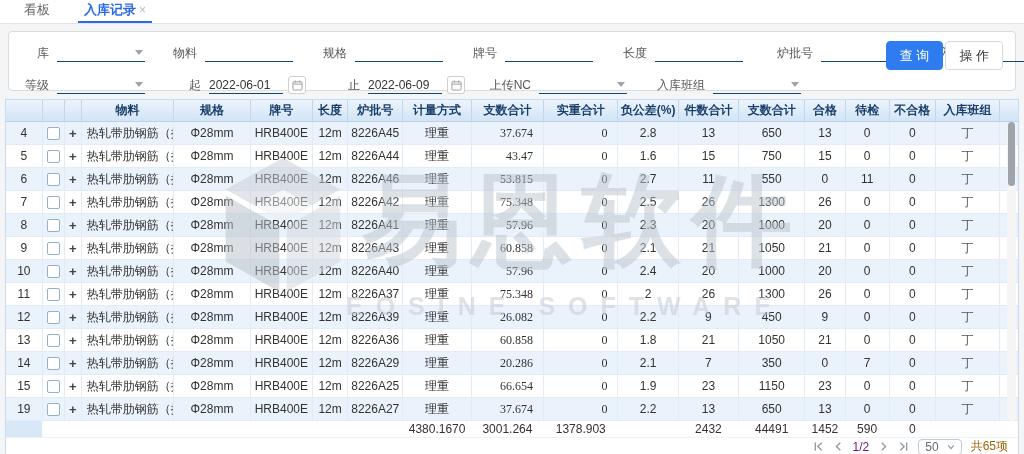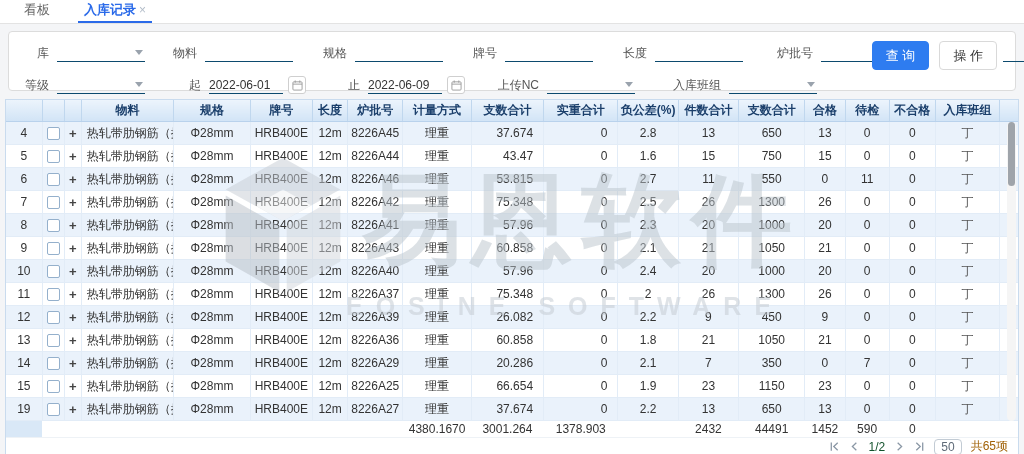--- a/index.html
+++ b/index.html
@@ -16,59 +16,59 @@
   .field{display:flex;align-items:center;}
   .flabel{font-size:12px;color:#555;text-align:right;white-space:nowrap;margin-right:8px;}
   .w1{width:26px}.w2{width:30px}.w3{width:46px}.w4{width:58px}
   .ctrl{position:relative;width:88px;height:17px;border-bottom:1px solid #0c4a6e;display:flex;align-items:center;}
   .ctrl.small{width:74px}
   .caret{position:absolute;right:2px;top:6px;width:0;height:0;border-left:4px solid transparent;
     border-right:4px solid transparent;border-top:5px solid #9aa3ad;}
   .dtext{font-size:12px;color:#333;font-weight:normal;font-style:normal;}
   .calbtn{width:18px;height:18px;border:1px solid #cfcfcf;border-radius:3px;margin-left:5px;
     display:flex;align-items:center;justify-content:center;background:#fff;box-sizing:border-box;}
-  .m0{margin-left:0}.m1{margin-left:22px}.m2{margin-left:24px}.m3{margin-left:26px}.m4{margin-left:28px}
-  .panel-buttons{position:absolute;right:18px;top:9px;display:flex;gap:10px;}
+  .m0{margin-left:0}.m1{margin-left:22px}.m2{margin-left:24px}.m3{margin-left:26px}.m4{margin-left:20px}
+  .panel-buttons{position:absolute;right:12px;top:9px;display:flex;gap:2px;}
   .btn{height:27px;padding:0 13px;border-radius:4px;font-size:13px;display:flex;align-items:center;cursor:pointer;white-space:nowrap;}
   .btn.primary{background:#2e7cf0;color:#fff;border:1px solid #2e7cf0;}
   .btn.plain{background:#fff;color:#333;border:1px solid #d9d9d9;}
   
   .tablewrap{position:relative;margin:8px 5px 0;background:#fff;border:1px solid #c9dbee;box-sizing:border-box;}
   table{border-collapse:collapse;table-layout:fixed;width:100%;}
   thead th{background:linear-gradient(#ecf4fc,#d2e4f6);color:#1b3f6b;font-size:12px;font-weight:bold;
     height:21px;border-right:1px solid #c0d7ee;border-bottom:1px solid #b9d2ec;padding:0;white-space:nowrap;overflow:hidden;}
   thead th:last-child{border-right:none;}
   tbody td{font-size:12px;color:#333;height:22px;text-align:center;padding:0;
     border-right:1px solid #e2ecf7;border-bottom:1px solid #e2ecf7;white-space:nowrap;overflow:hidden;}
   tbody td:last-child{border-right:none;}
   tr.even{background:#eaf2fb;} tr.odd{background:#fff;}
   td.al{text-align:left;padding-left:5px;}
-  td.ar{text-align:right;padding-right:10px;}
+  td.ar{text-align:right;padding-right:10px;font-family:Liberation Serif, serif;}
   td.team{color:#555;}
   .cbx{display:inline-block;width:11px;height:11px;border:1px solid #94b0cc;border-radius:2px;background:#fff;vertical-align:middle;}
   .plus{font-weight:bold;color:#444;font-size:13px;cursor:pointer;}
   tr.summary td{background:#fff;border:none;border-top:1px solid #c9dbee;height:16px;font-size:12px;color:#333;}
   tr.summary td.shade{background:#d9e8f7;}
   
   .vtrack{position:absolute;top:22px;bottom:34px;right:2px;width:9px;background:#f5f5f5;border-radius:5px;}
   .vthumb{position:absolute;top:22px;right:3px;width:7px;height:64px;background:#9fa4aa;border-radius:4px;}
   
   .wm{position:absolute;left:0;top:0;right:0;bottom:0;pointer-events:none;z-index:4;overflow:hidden;}
   .wm-cn{position:absolute;left:345px;top:55px;font-size:100px;font-weight:bold;letter-spacing:10px;
     color:rgba(186,195,204,0.5);white-space:nowrap;margin-left:11px;}
   .wm-en{position:absolute;left:340px;top:192px;font-size:25px;font-weight:bold;letter-spacing:13px;
     color:rgba(196,204,212,0.55);white-space:nowrap;}
   .wm-cube{position:absolute;left:216px;top:55px;opacity:.5;}
   
   .pager{display:flex;align-items:center;justify-content:flex-end;gap:9px;height:17px;
     padding-right:10px;background:#fff;border-top:1px solid #eef2f6;font-size:12px;color:#8a97a5;}
   .pico{display:flex;align-items:center;cursor:pointer;}
-  .pnum{color:#14532d;}
+  .pnum{color:#701a75;}
   .psize{display:flex;align-items:center;gap:8px;border:1px solid #c2cbd4;border-radius:4px;
-    padding:0 6px;height:14px;color:#5f6b78;cursor:pointer;flex-direction:column;}
+    padding:0 6px;height:14px;color:#5f6b78;cursor:pointer;}
   .ptotal{color:#a16207;}
 </style>
 </head>
 <body>
 
 <div class="tabbar">
   <div class="tab">
     <span>看板</span>
   </div>
   <div class="tab active">

